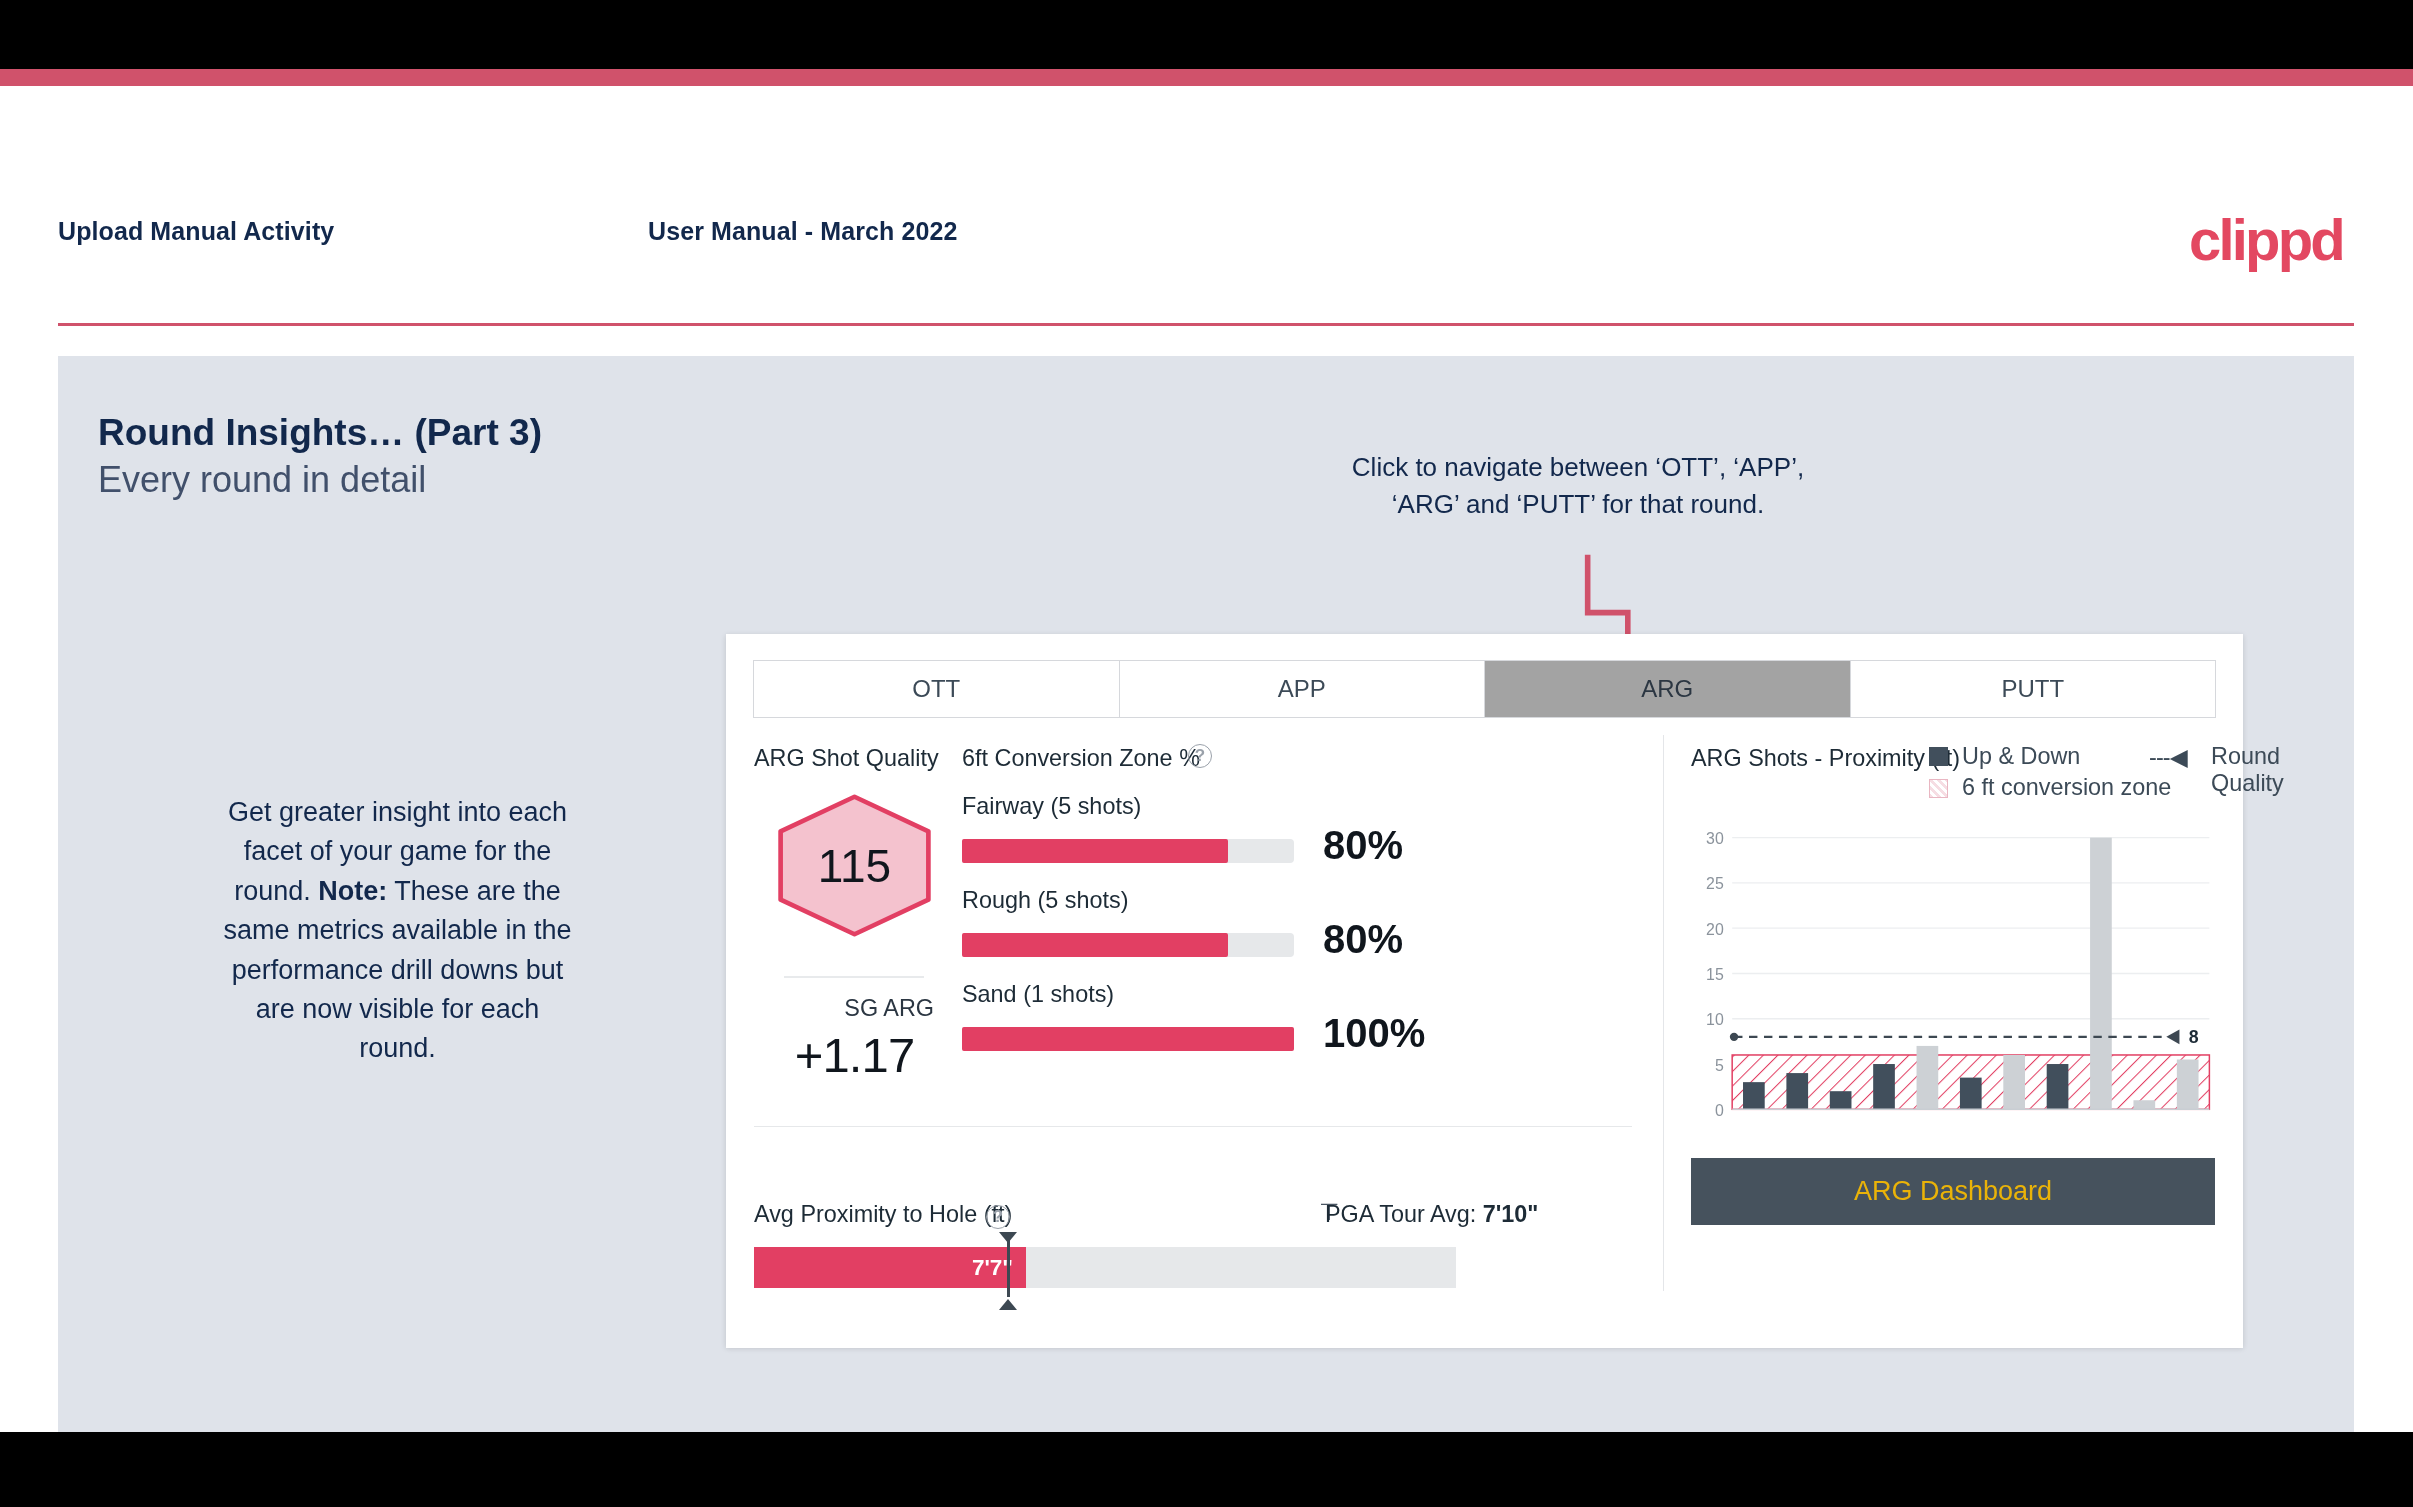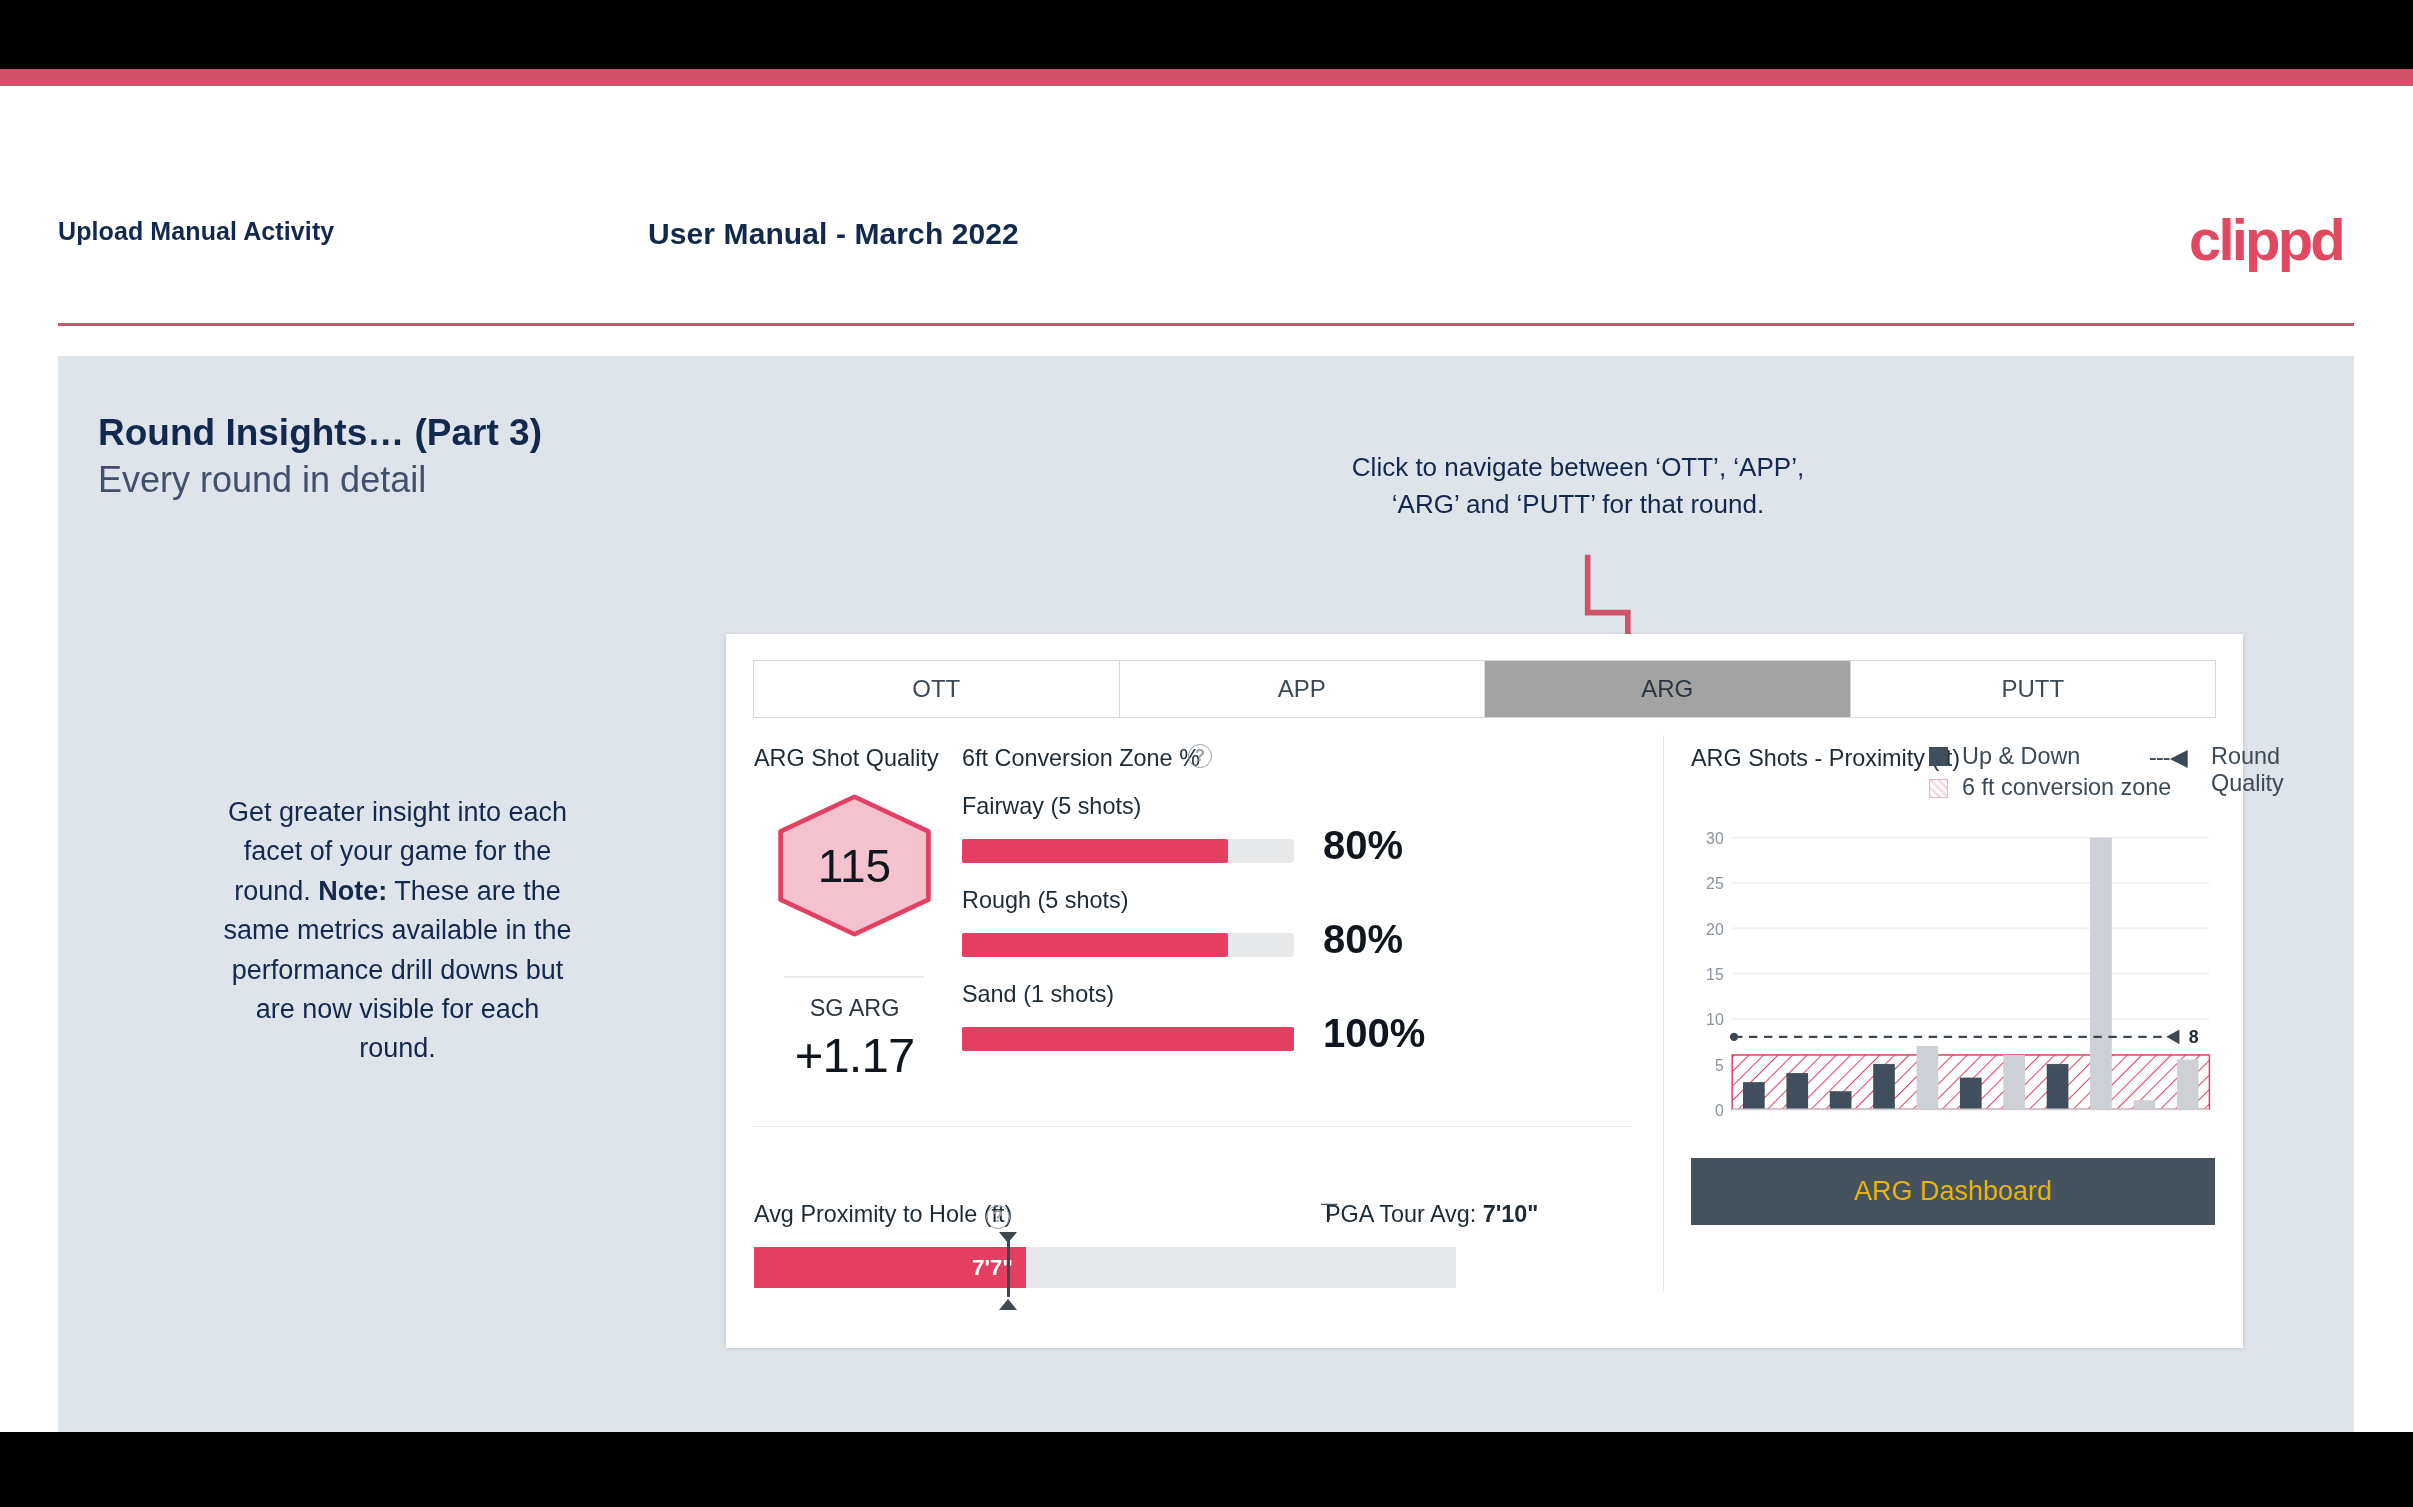--- a/index.html
+++ b/index.html
@@ -16,21 +16,21 @@
   .top-rule  { position:absolute; left:0; top:69px; width:2413px; height:17px; background:#d0526b; }
 
   
   .slide { position:absolute; left:0; top:86px; width:2413px; height:1346px; background:#fff; }
 
   
   .bottom-black { position:absolute; left:0; top:1432px; width:2413px; height:76px; background:#000; }
 
   
   .hdr-left  { position:absolute; left:58px; top:131px; font-size:25px; font-weight:bold; color:#12284c; letter-spacing:0.1px;}
-  .hdr-mid   { position:absolute; left:648px; top:131px; font-size:30px; font-weight:bold; color:#12284c; letter-spacing:0.1px;}
+  .hdr-mid   { position:absolute; left:648px; top:131px; font-size:25px; font-weight:bold; color:#12284c; letter-spacing:0.1px;}
   .logo      { position:absolute; right:70px; top:131px; font-size:58px; font-weight:bold; color:#e34861;
                letter-spacing:-2.8px; line-height:.8; }
   .hdr-rule  { position:absolute; left:58px; top:237px; width:2296px; height:2.8px; background:#d0526b; }
 
   
   .panel { position:absolute; left:58px; top:270px; width:2296px; height:1094px; background:#dfe3ea; }
 
   .title    { position:absolute; left:98px; top:326px; font-size:37px; font-weight:bold; color:#12284c; }
   .subtitle { position:absolute; left:98px; top:373px; font-size:36px; color:#41506b; }
 
@@ -65,21 +65,21 @@
                color:#9aa1aa; font-size:17px; line-height:21.5px; text-align:center; font-weight:bold; }
   #help1 { left:462px; top:110px; }
   #help2 { left:260px; top:571px; }
 
   .hexwrap { position:absolute; left:49px; top:159px; width:159px; height:145px; }
   .hexnum  { position:absolute; left:0; top:0; width:159px; height:145px;
              display:flex; align-items:center; justify-content:center;
              font-size:46px; font-weight:normal; color:#10161d; }
 
   .sep-h { position:absolute; left:58px; top:342px; width:140px; height:1.9px; background:#e8eaec; }
-  .sgargl { position:absolute; left:49px; top:361px; width:159px; text-align:center; font-size:23.4px; color:#2b3642; }
+  .sgargl { position:absolute; left:49px; top:361px; width:159px; text-align:right; font-size:23.4px; color:#2b3642; }
   .sgargv { position:absolute; left:28px; top:393px; width:201px; text-align:center;
             font-size:49px; font-weight:normal; color:#10161d; letter-spacing:-0.9px; }
 
   .barblock { position:absolute; }
   .barlabel { font-size:23.4px; color:#1d2b36; margin-bottom:19px; }
   .bartrack { position:relative; width:332px; height:24px; background:#e6e8ea; border-radius:4px; }
   .barfill  { position:absolute; left:0; top:0; height:24px; background:#e23f63; border-radius:1.9px; }
   .barpct   { position:absolute; left:361px; top:-16px; font-size:40px; font-weight:bold; color:#10161d; }
 
   .sep-h2 { position:absolute; left:28px; top:492px; width:878px; height:0.9px; background:#e6e8ea; }

